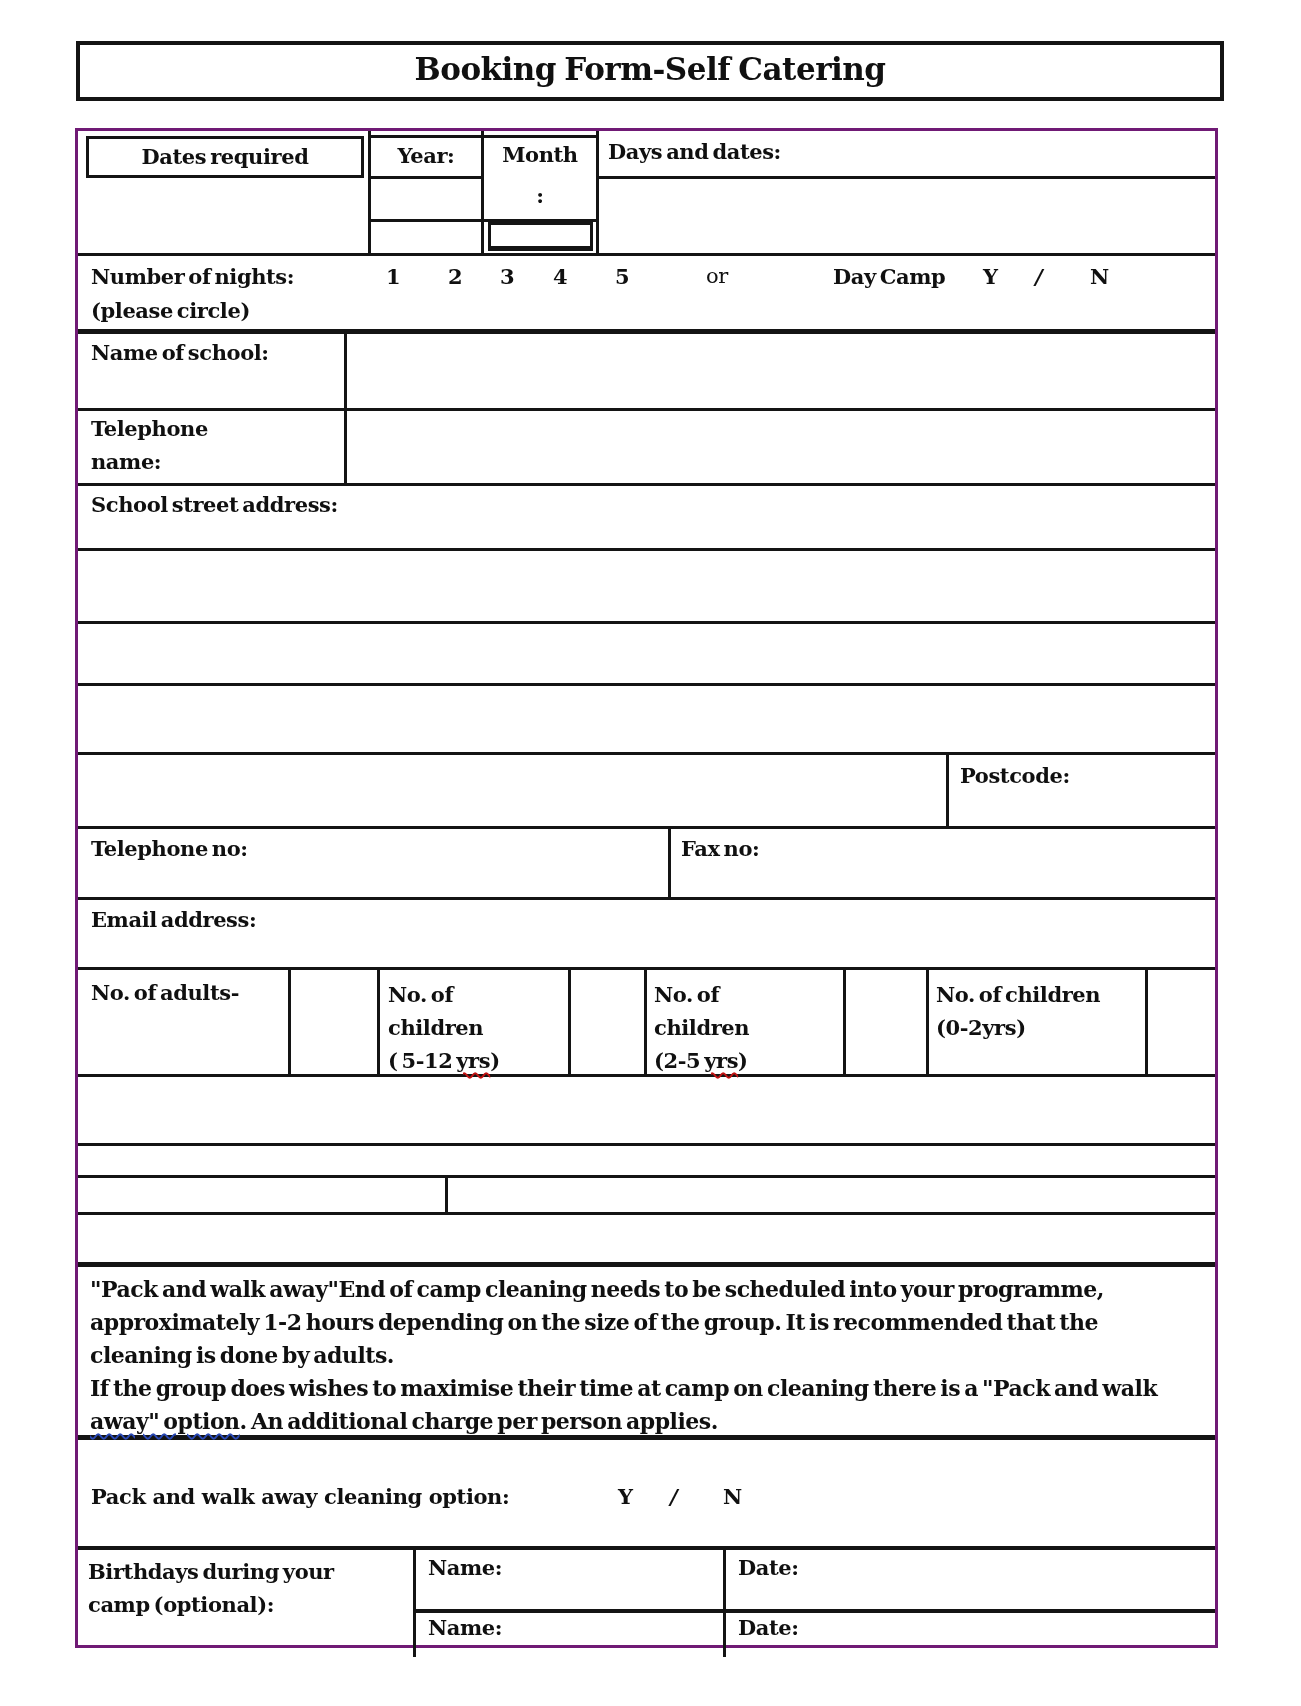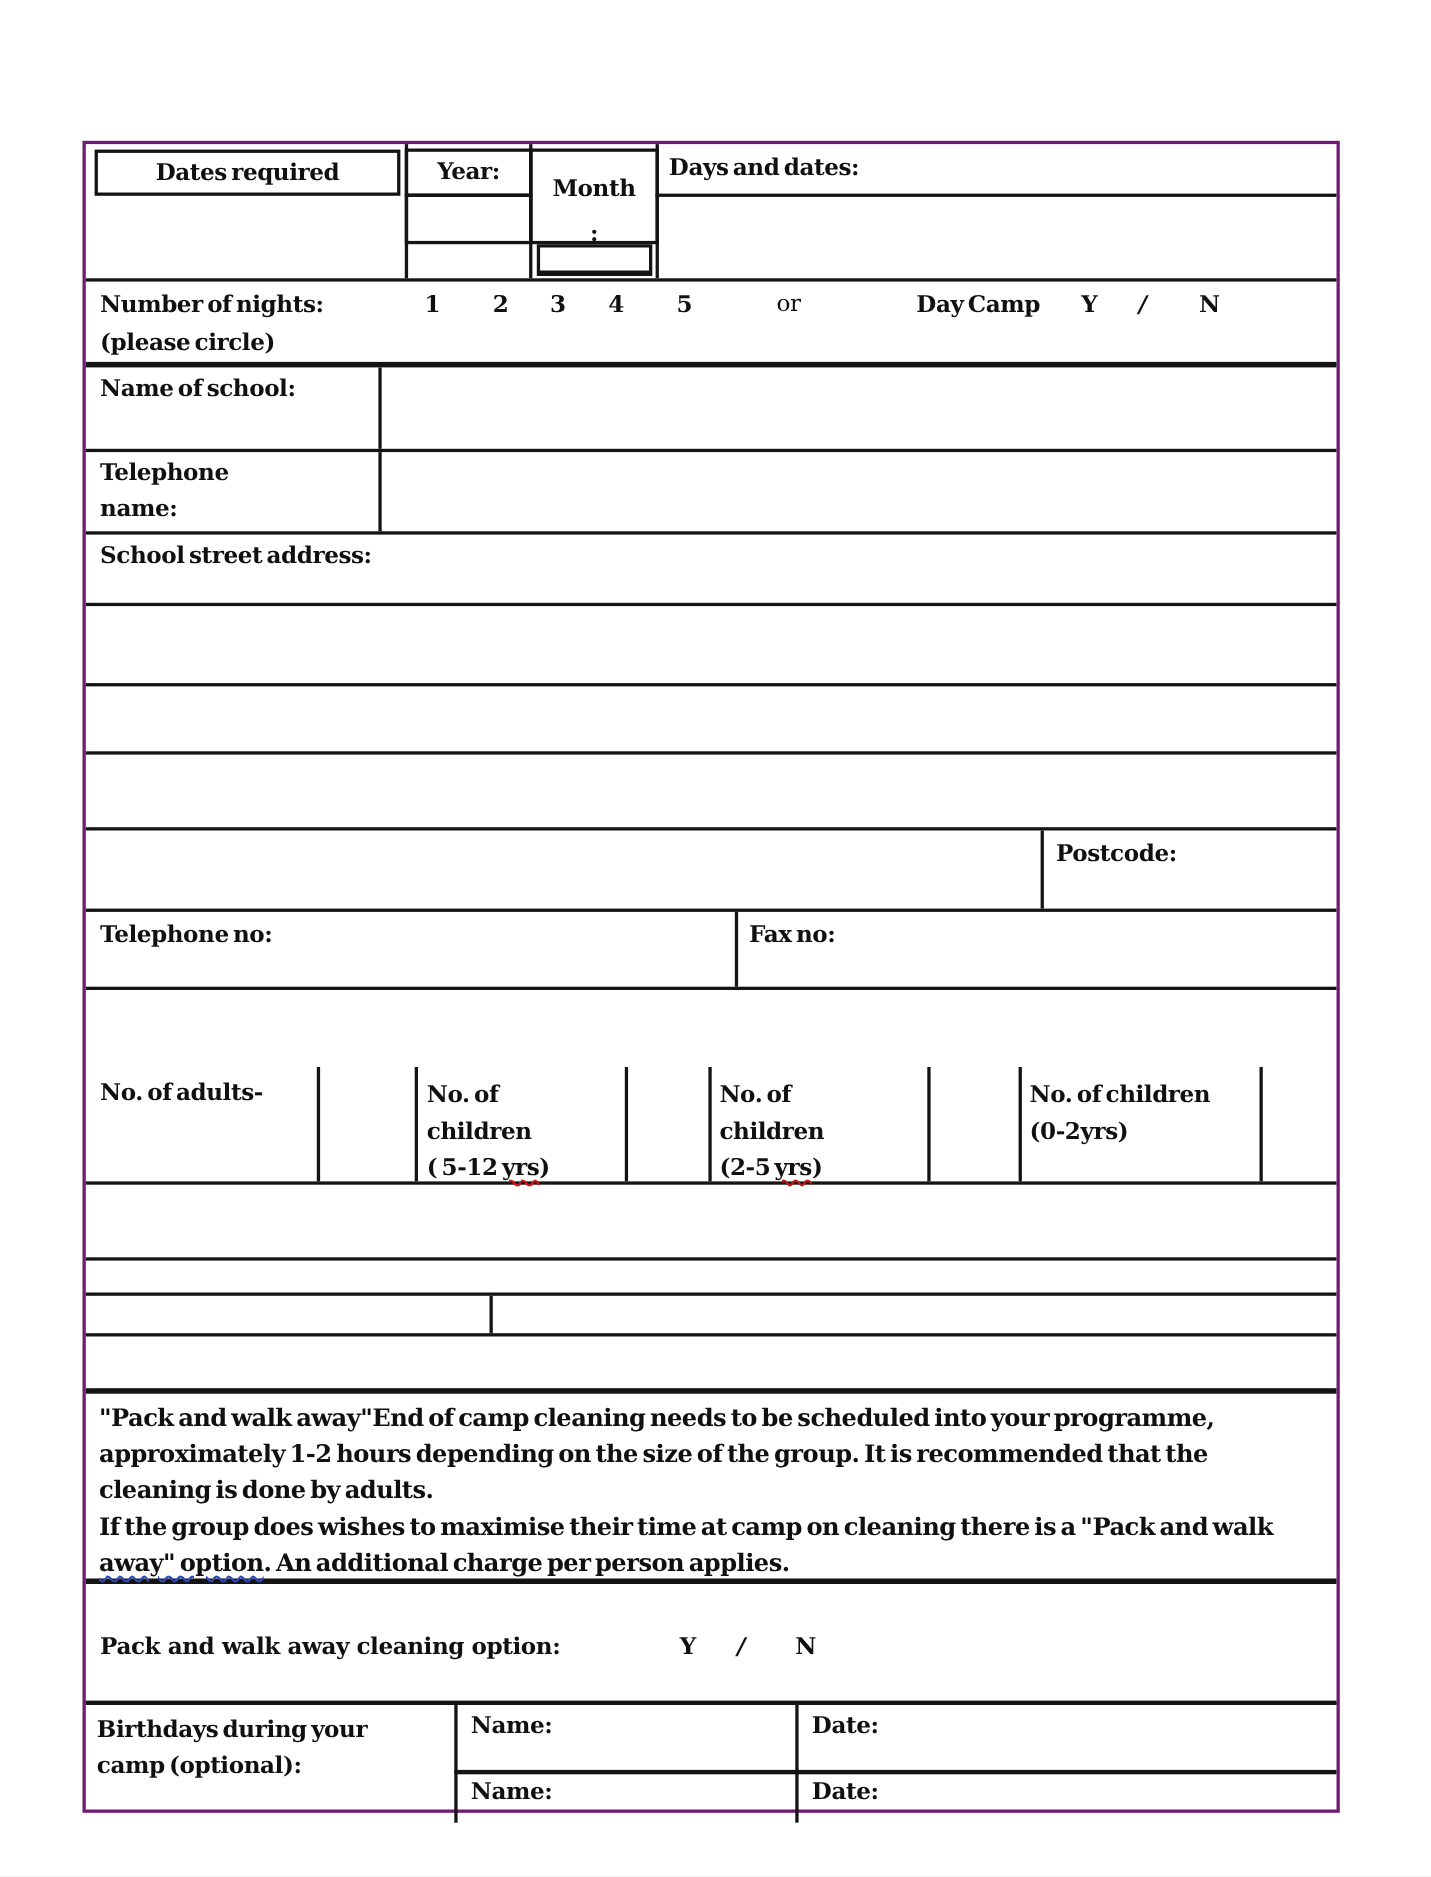--- a/index.html
+++ b/index.html
@@ -29,38 +29,41 @@
   .uline{text-decoration-line:underline;text-decoration-thickness:2px;text-underline-offset:4px;}
   .para{position:absolute;left:12px;right:14px;top:6px;font-size:22px;font-weight:bold;
         line-height:33px;letter-spacing:-0.5px;word-spacing:-3px;}
   .multiline{line-height:33px;white-space:normal;}
 </style>
 </head>
 <body>
 
 <div class="page">
 
+  <div class="title-box">
+    <span>Booking Form-Self Catering</span>
+  </div>
 
   <div class="tbl">
 
     <div class="row" style="top:0;height:125px;">
       <div class="vline" style="left:290px;"></div>
       <div class="vline" style="left:403px;"></div>
       <div class="vline" style="left:518px;"></div>
       <div class="box" style="left:8px;top:5px;width:278px;height:42px;text-align:center;">
         <span class="lbl" style="position:static;line-height:36px;">Dates required</span>
       </div>
       <div class="fill" style="left:8px;top:50px;width:278px;height:70px;"></div>
       <div class="box" style="left:290px;top:4px;width:116px;height:44px;text-align:center;">
         <span class="lbl" style="position:static;line-height:36px;">Year:</span>
       </div>
       <div class="box" style="left:290px;top:45px;width:116px;height:46px;"></div>
       <div class="fill" style="left:293px;top:94px;width:110px;height:28px;"></div>
       <div class="box" style="left:403px;top:4px;width:118px;height:87px;text-align:center;">
-        <div class="lbl" style="position:static;display:block;margin-top:20px;">Month</div>
+        <div class="lbl" style="position:static;display:block;margin-top:4px;">Month</div>
         <div class="lbl" style="position:static;display:block;margin-top:16px;">:</div>
       </div>
       <div class="box" style="left:410px;top:91px;width:105px;height:29px;border-bottom-width:5px;"></div>
       <div class="fill" style="left:518px;top:0;width:619px;height:48px;border-bottom:3px solid #141414;box-sizing:border-box;">
         <span class="lbl" style="left:12px;top:8px;">Days and dates:</span>
       </div>
       <div class="fill" style="left:521px;top:48px;width:613px;height:74px;"></div>
     </div>
 
     <div class="row thick" style="top:125px;height:78px;">
@@ -108,20 +111,24 @@
     </div>
 
     <div class="row" style="top:698px;height:71px;">
       <div class="vline" style="left:590px;"></div>
       <span class="lbl" style="left:13px;top:7px;">Telephone no:</span>
       <div class="fill" style="left:200px;top:0;width:388px;bottom:0;"></div>
       <span class="lbl" style="left:603px;top:7px;">Fax no:</span>
       <div class="fill" style="left:700px;top:0;right:0;bottom:0;"></div>
     </div>
 
+    <div class="row" style="top:769px;height:70px;">
+      <span class="lbl" style="left:13px;top:7px;">Email address:</span>
+      <div class="fill" style="left:220px;top:0;right:0;bottom:0;"></div>
+    </div>
 
     <div class="row" style="top:839px;height:107px;padding-left:12px;">
       <div class="vline" style="left:210px;"></div>
       <div class="vline" style="left:299px;"></div>
       <div class="vline" style="left:490px;"></div>
       <div class="vline" style="left:566px;"></div>
       <div class="vline" style="left:765px;"></div>
       <div class="vline" style="left:848px;"></div>
       <div class="vline" style="left:1067px;"></div>
 

